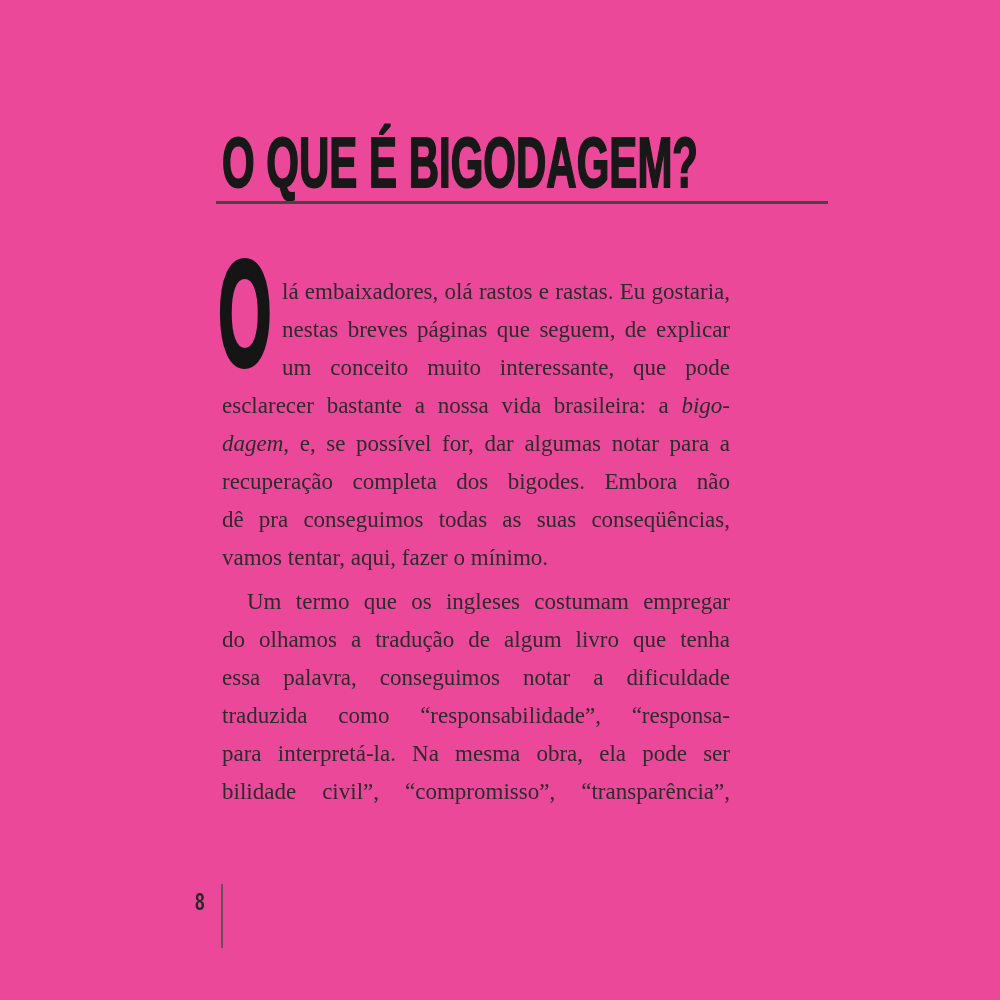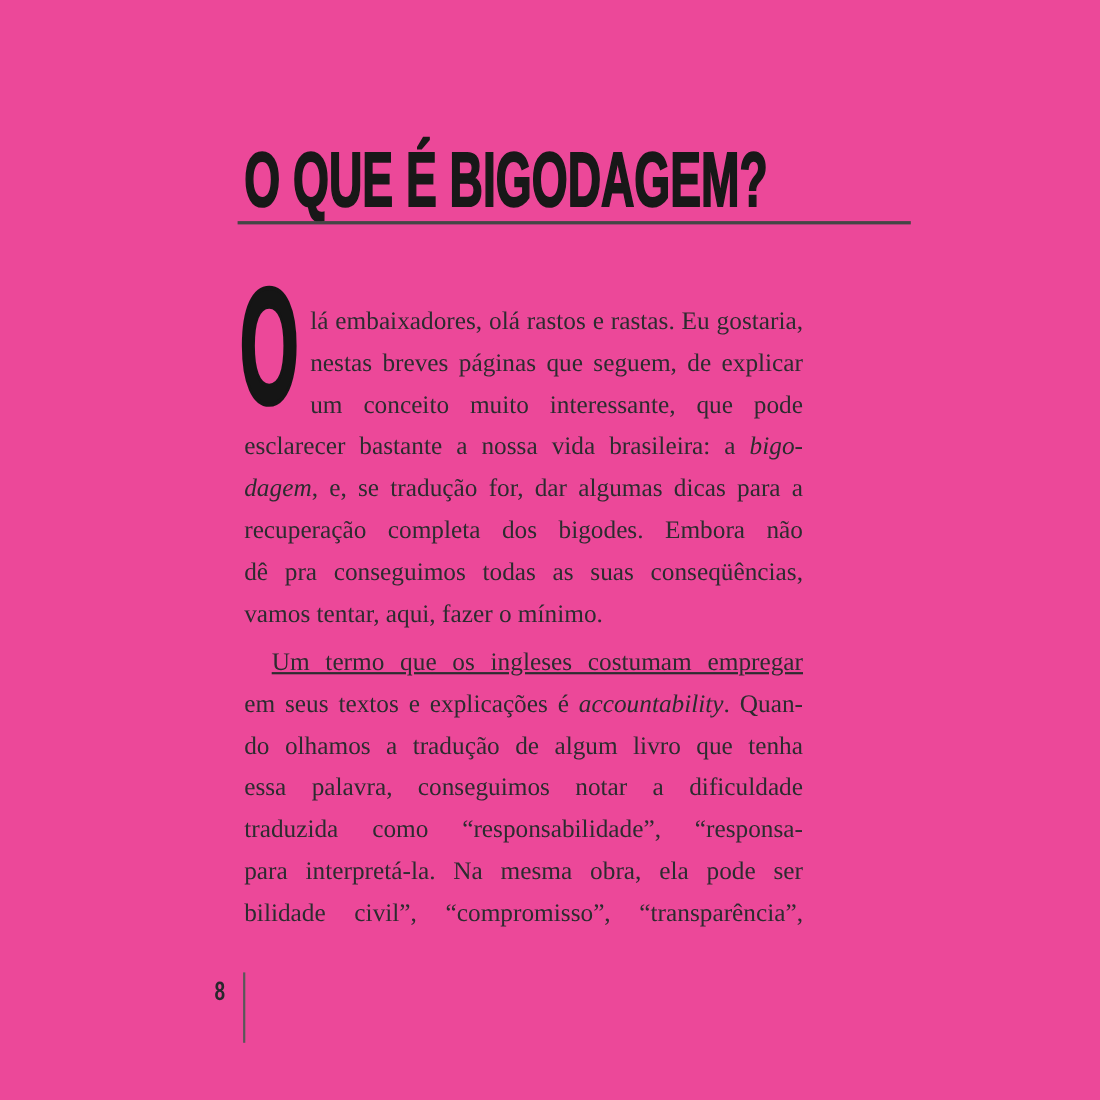--- a/index.html
+++ b/index.html
@@ -46,21 +46,21 @@
     font-size: 23px;
     line-height: 38px;
     color: #2c2c2f;
   }
   .para { margin: 0; }
   .line {
     text-align: justify;
     text-align-last: justify;
   }
   .line.last { text-align-last: left; }
-  .line.indent { text-indent: 25px; text-decoration: underline; }
+  .line.indent { text-indent: 25px; }
   .line em { }
   .dropcap-float {
     float: left;
     width: 60px;
     height: 114px;
     position: relative;
   }
   .dropcap {
     position: absolute;
     left: -4px;
@@ -103,28 +103,27 @@
   <div class="rule"></div>
   <div class="body-text">
       <div class="para">
         <div class="dropcap-float">
           <span class="dropcap">O</span>
         </div>
         <div class="line"><span>lá embaixadores, olá rastos e rastas. Eu gostaria,</span></div>
         <div class="line"><span>nestas breves páginas que seguem, de explicar</span></div>
         <div class="line"><span>um conceito muito interessante, que pode</span></div>
         <div class="line"><span>esclarecer bastante a nossa vida brasileira: a </span><em>bigo-</em></div>
-        <div class="line"><em>dagem</em><span>, e, se tradução for, dar algumas dicas para a</span></div>
+        <div class="line"><em>dagem</em><span>, e, se possível for, dar algumas notar para a</span></div>
         <div class="line"><span>recuperação completa dos bigodes. Embora não</span></div>
         <div class="line"><span>dê pra conseguimos todas as suas conseqüências,</span></div>
         <div class="line last"><span>vamos tentar, aqui, fazer o mínimo.</span></div>
       </div>
       <div class="para" style="margin-top: 6px;">
         <div class="line indent"><span>Um termo que os ingleses costumam empregar</span></div>
-        <div class="line"><span>em seus textos e explicações é </span><em>accountability</em><span>. Quan-</span></div>
         <div class="line"><span>do olhamos a tradução de algum livro que tenha</span></div>
         <div class="line"><span>essa palavra, conseguimos notar a dificuldade</span></div>
         <div class="line"><span>traduzida como “responsabilidade”, “responsa-</span></div>
         <div class="line"><span>para interpretá-la. Na mesma obra, ela pode ser</span></div>
         <div class="line"><span>bilidade civil”, “compromisso”, “transparência”,</span></div>
       </div>
     </div>
   <span class="pagenum">8</span>
   <div class="footer-bar"></div>
 </div>

